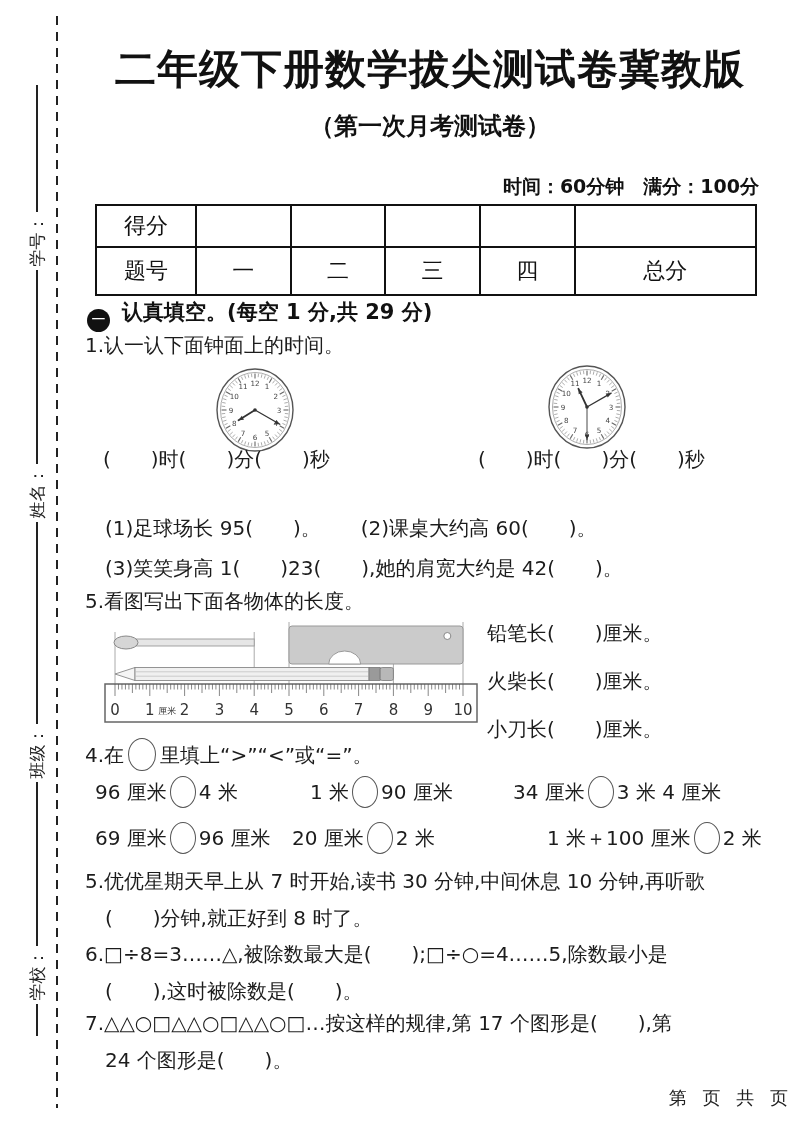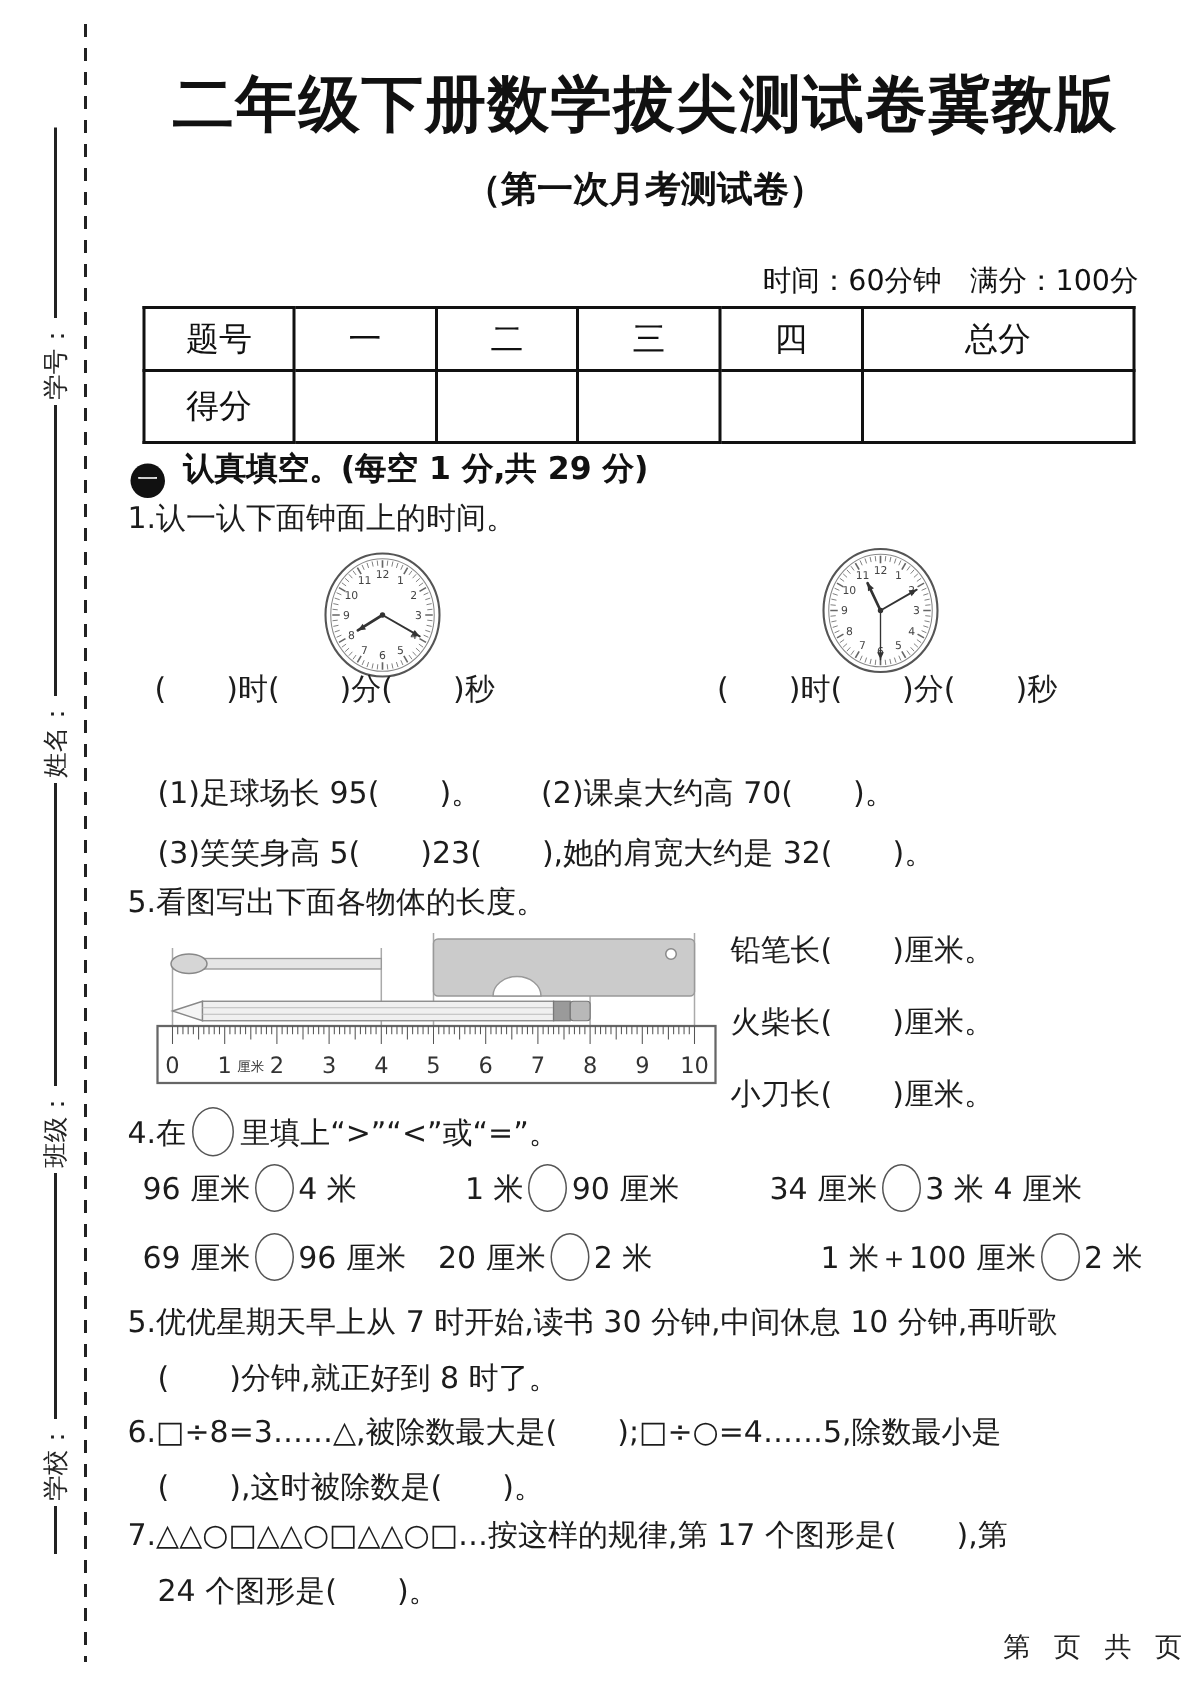--- a/index.html
+++ b/index.html
@@ -24,21 +24,21 @@
     position:absolute;left:50%;top:50%;
     transform:translate(-50%,-50%) rotate(-90deg);
     white-space:nowrap;font-size:17px;color:#222;
   }
   
   .content{position:absolute;left:85px;top:16px;width:690px;height:1122px;}
   h1{position:absolute;top:26px;left:0;width:100%;margin:0;text-align:center;
      font-size:41px;font-weight:bold;letter-spacing:1px;color:#111;}
   h2{position:absolute;top:94px;left:0;width:100%;margin:0;text-align:center;
      font-size:24px;font-weight:bold;color:#111;}
-  .meta{position:absolute;top:158px;right:16px;font-size:19px;font-weight:normal;color:#111;}
+  .meta{position:absolute;top:158px;right:16px;font-size:19px;font-weight:bold;color:#111;}
   table.score{position:absolute;top:188px;left:10px;width:662px;border-collapse:collapse;}
   table.score td{border:2px solid #111;text-align:center;font-size:22px;color:#111;padding:0;}
   table.score tr:first-child td{height:40px;}
   table.score tr:last-child td{height:46px;}
   table.score td:first-child{width:98px;}
   .section-header{position:absolute;top:282px;left:2px;white-space:nowrap;}
   .badge{display:inline-flex;width:23px;height:23px;border-radius:50%;background:#111;
          color:#fff;font-size:14px;align-items:center;justify-content:center;
          margin-right:7px;vertical-align:-5px;}
   .section-title{font-size:21px;font-weight:bold;color:#111;}
@@ -100,34 +100,34 @@
 
 <div class="content">
 
   <h1>二年级下册数学拔尖测试卷冀教版</h1>
   <h2>（第一次月考测试卷）</h2>
   <div class="meta">时间：60分钟　满分：100分</div>
 
   <table class="score">
     <tbody>
         <tr>
+      <td>得分</td>
+      <td></td>
+      <td></td>
+      <td></td>
+      <td></td>
+      <td></td>
+    </tr>
+    <tr>
       <td>题号</td>
       <td>一</td>
       <td>二</td>
       <td>三</td>
       <td>四</td>
       <td>总分</td>
-    </tr>
-    <tr>
-      <td>得分</td>
-      <td></td>
-      <td></td>
-      <td></td>
-      <td></td>
-      <td></td>
     </tr>
   </tbody>
     </table>
 
   <div class="section-header">
     <span class="badge">一</span>
     <span class="section-title">认真填空。(每空 1 分,共 29 分)</span>
   </div>
 
   <div class="line q1-text">1.认一认下面钟面上的时间。</div>
@@ -293,22 +293,22 @@
       <polygon points="66.15744614062024,30.1411994665605 60.70987073819665,30.546072576200316 62.775545614454565,34.4310419847796" fill="#333"></polygon>
       <line x1="42" y1="44" x2="42.00000000000001" y2="76.80000000000001" stroke="#333" stroke-width="0.9" stroke-linecap="round"></line>
       <polygon points="42.00000000000001,76.80000000000001 44.2,71.80000000000001 39.8,71.80000000000001" fill="#333"></polygon>
       <circle cx="42" cy="44" r="1.8" fill="#333"></circle>
     </svg>
   <div class="line q1-ans">
     <span class="a1">(　　)时(　　)分(　　)秒</span>
     <span class="a2">(　　)时(　　)分(　　)秒</span>
   </div>
 
-  <div class="line indent q2-l1">(1)足球场长 95(　　)。　　(2)课桌大约高 70(　　)。</div>
-  <div class="line indent q2-l2">(3)笑笑身高 5(　　)23(　　),她的肩宽大约是 32(　　)。</div>
+  <div class="line indent q2-l1">(1)足球场长 95(　　)。　　(2)课桌大约高 60(　　)。</div>
+  <div class="line indent q2-l2">(3)笑笑身高 1(　　)23(　　),她的肩宽大约是 42(　　)。</div>
 
   <div class="line q3-text">5.看图写出下面各物体的长度。</div>
   <svg class="figure" id="figure-svg" viewBox="0 0 380 118">
       <line x1="14" y1="20" x2="14" y2="72" stroke="#aaa" stroke-width="1"></line>
       <line x1="153.2" y1="20" x2="153.2" y2="72" stroke="#aaa" stroke-width="1"></line>
       <line x1="188" y1="10" x2="188" y2="72" stroke="#aaa" stroke-width="1"></line>
       <line x1="292.4" y1="48" x2="292.4" y2="72" stroke="#aaa" stroke-width="1"></line>
       <line x1="362" y1="10" x2="362" y2="72" stroke="#aaa" stroke-width="1"></line>
       <rect x="188" y="14" width="174" height="38" rx="3" fill="#cbcbcb" stroke="#999" stroke-width="1"></rect>
       <path d="M 227.67999999999998 52 A 16 13 0 0 1 259.67999999999995 52 Z" fill="#fff" stroke="#999" stroke-width="1"></path>

